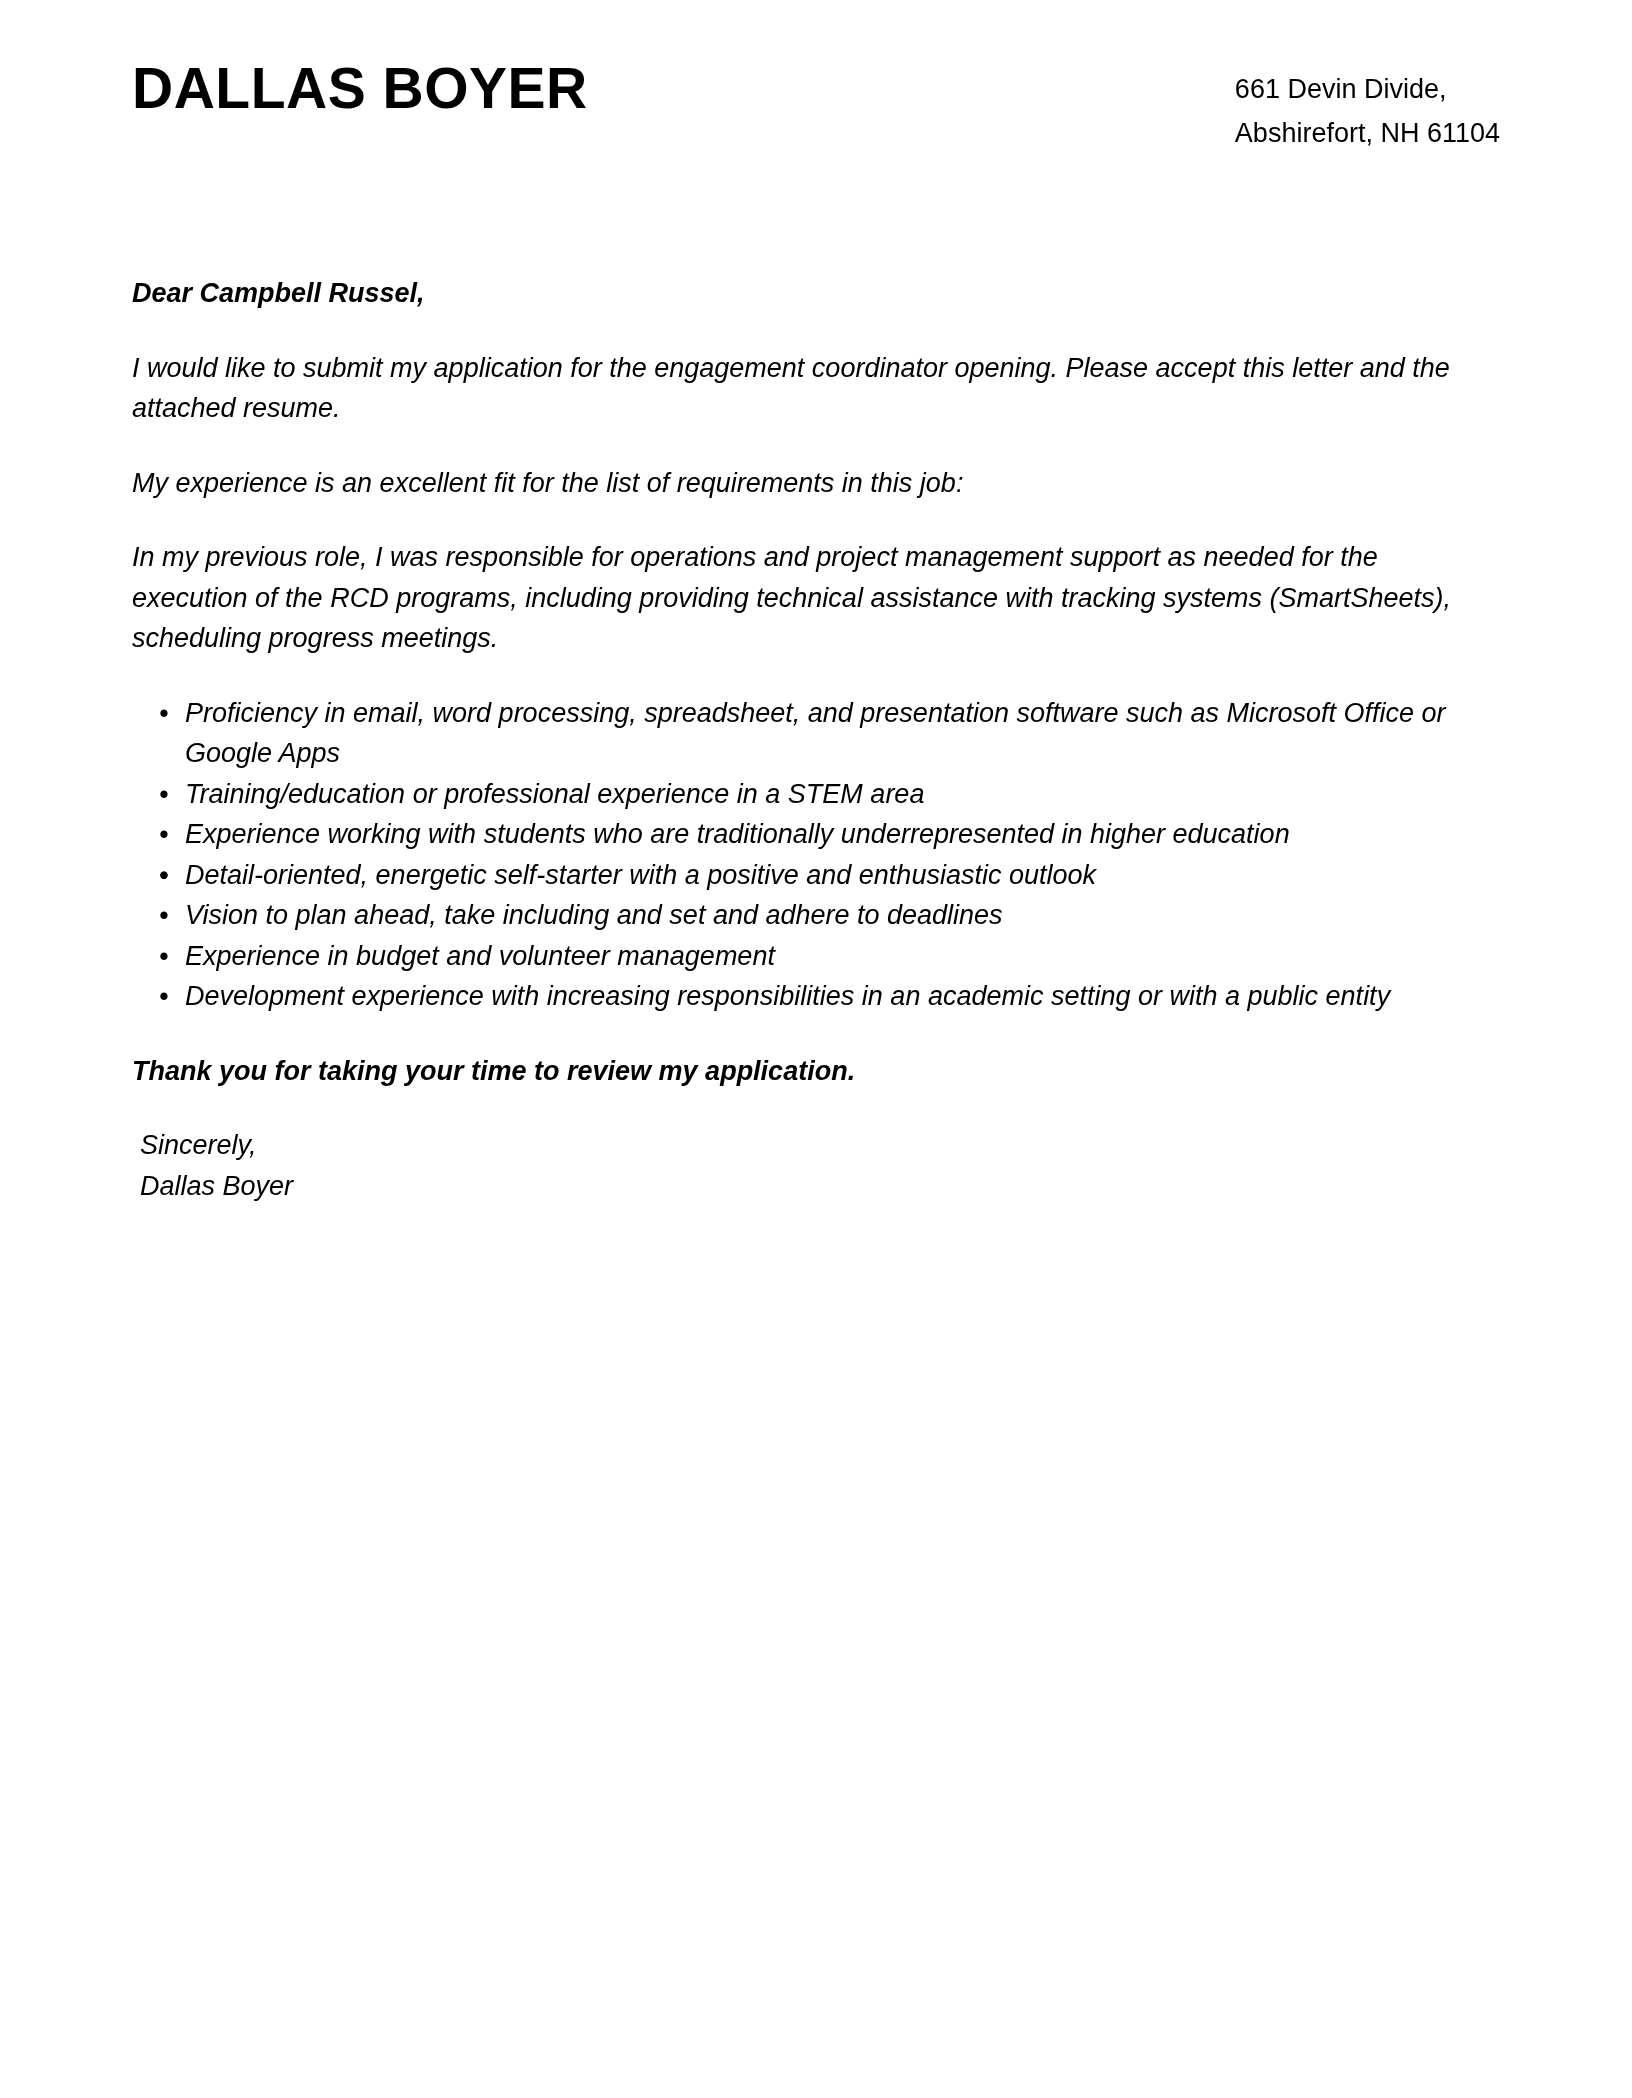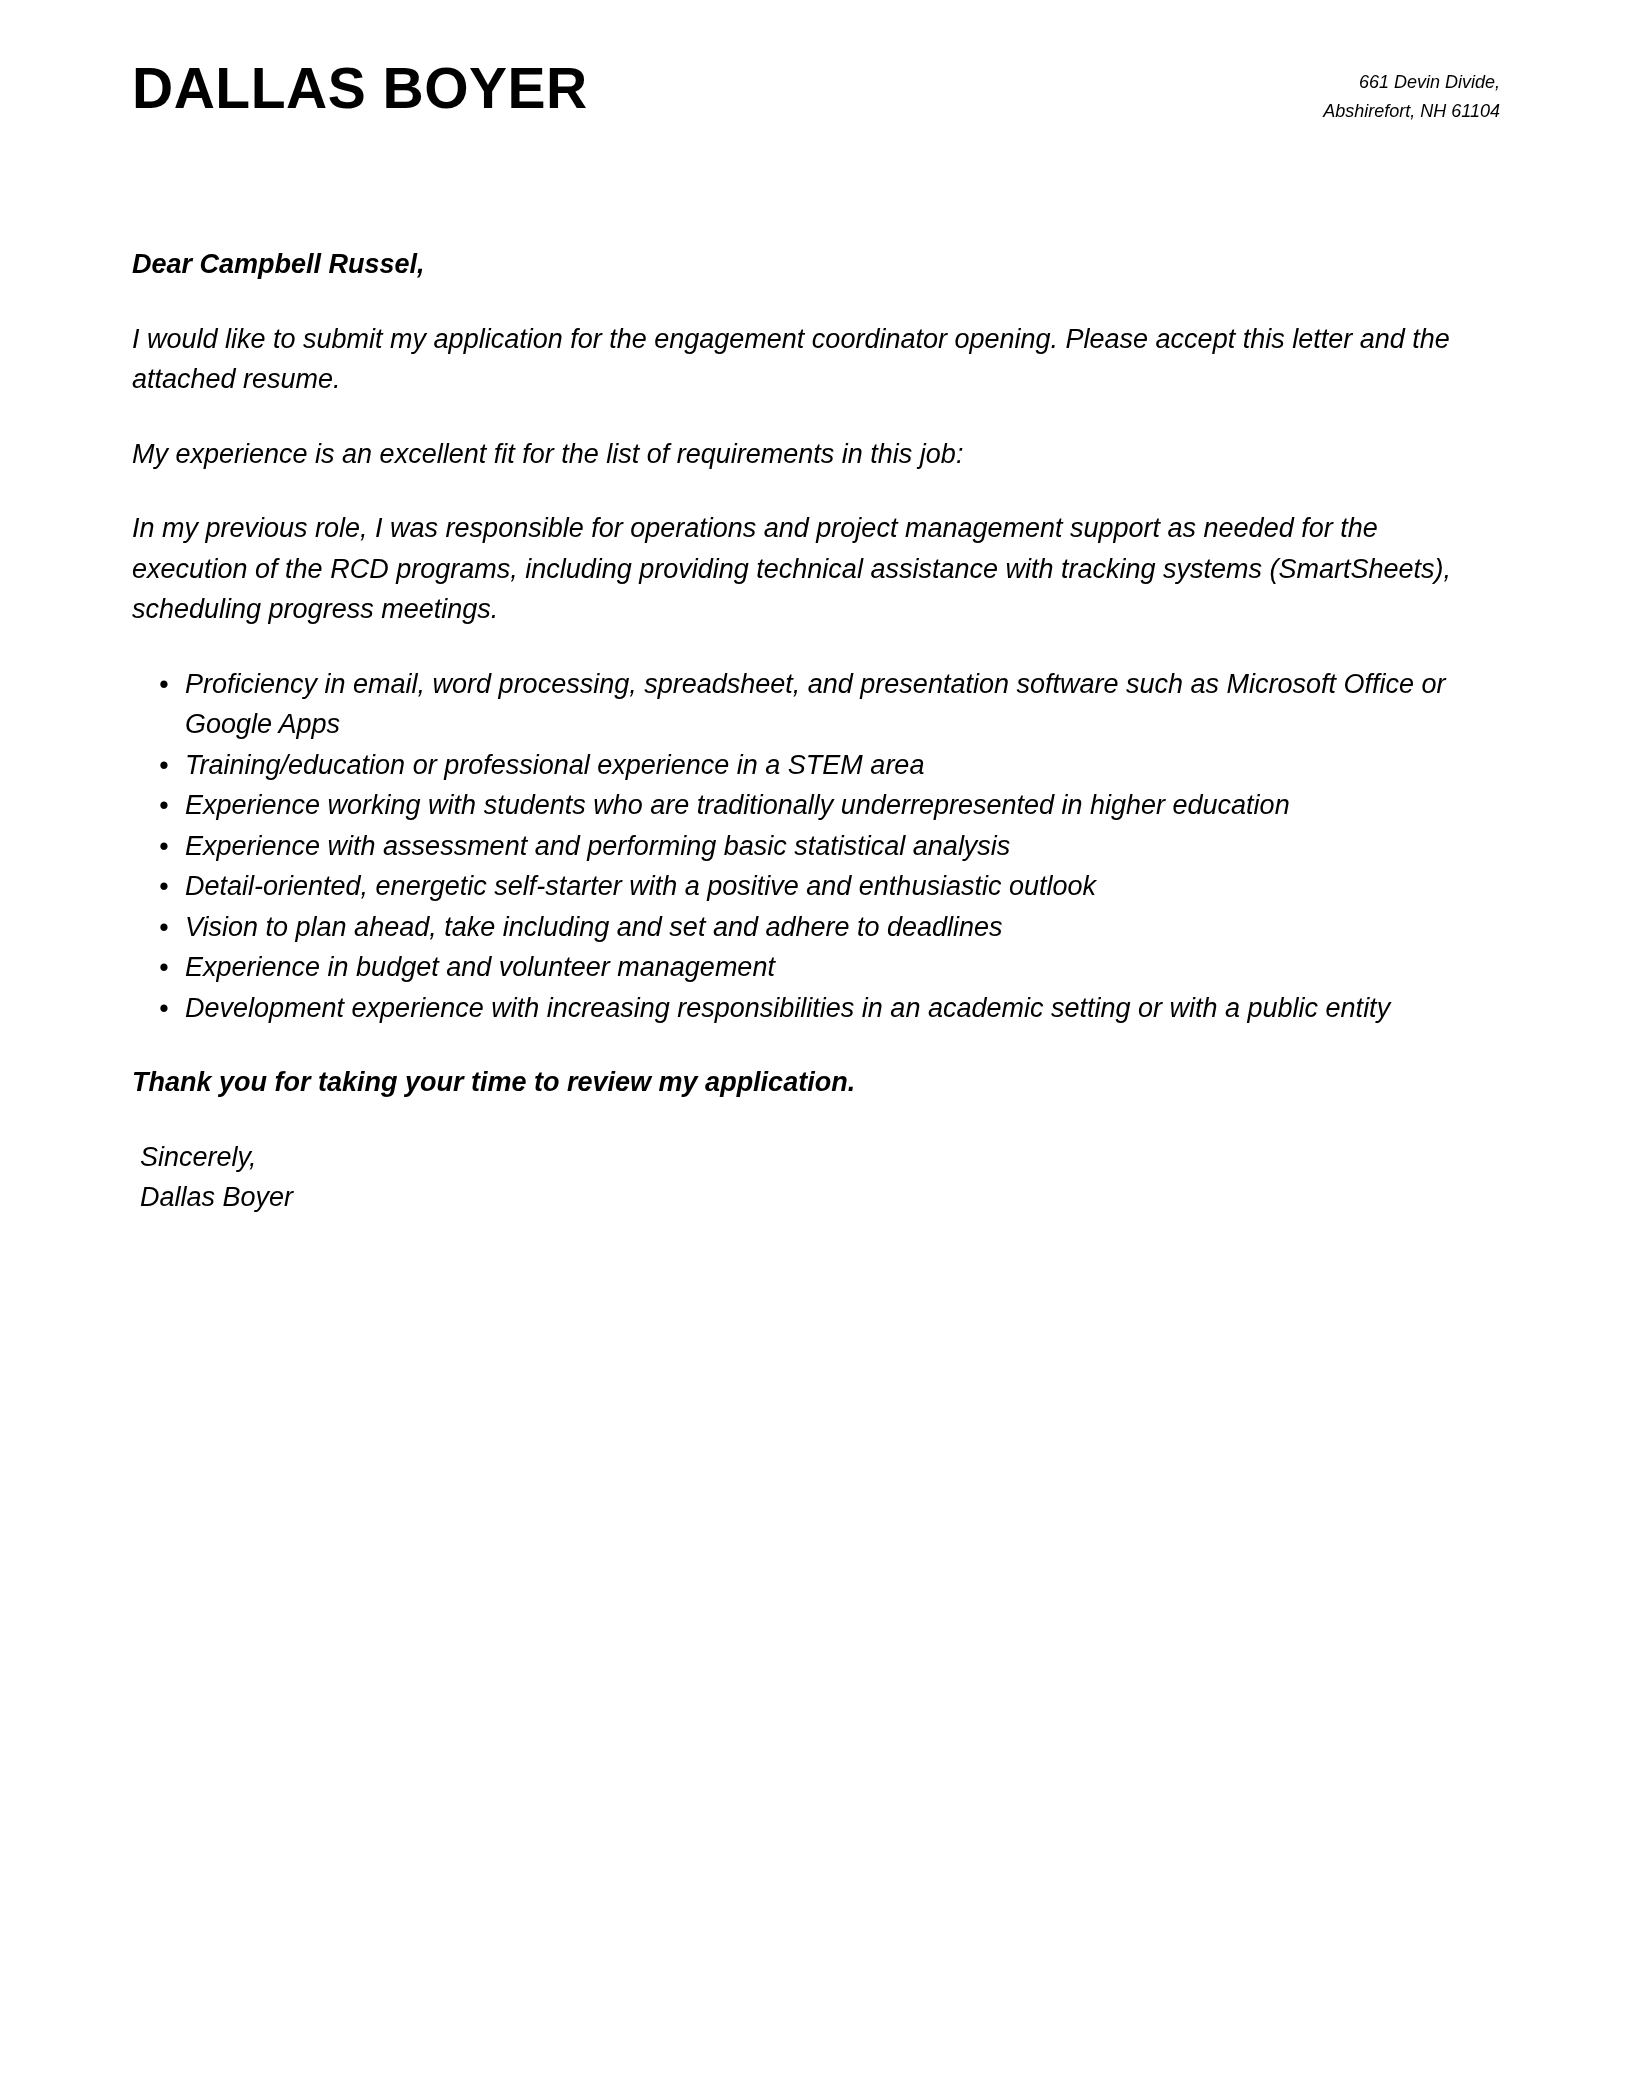--- a/index.html
+++ b/index.html
@@ -42,25 +42,24 @@
     font-size: 57px;
     font-weight: bold;
     letter-spacing: 0.5px;
     line-height: 1.15;
     white-space: nowrap;
     margin: 0;
   }
 
   .address-block {
     flex: 0 0 auto;
-    text-align: right;
+    text-align: left;
     padding-top: 12px;
-    font-size: 18px;
+    font-size: 27px;
     line-height: 1.62;
-    font-style: italic;
   }
 
   .address-line {
     display: block;
     white-space: nowrap;
   }
 
   
   .letter-body {
     padding-top: 118px;
@@ -148,21 +147,20 @@
       <li class="requirement-item">
         <span class="bullet-marker">•</span>
         <span>Training/education or professional experience in a STEM area</span>
       </li>
       <li class="requirement-item">
         <span class="bullet-marker">•</span>
         <span>Experience working with students who are traditionally underrepresented in higher education</span>
       </li>
       <li class="requirement-item">
         <span class="bullet-marker">•</span>
-        <span>Experience with assessment and performing basic statistical analysis</span>
       </li>
       <li class="requirement-item">
         <span class="bullet-marker">•</span>
         <span>Detail-oriented, energetic self-starter with a positive and enthusiastic outlook</span>
       </li>
       <li class="requirement-item">
         <span class="bullet-marker">•</span>
         <span>Vision to plan ahead, take including and set and adhere to deadlines</span>
       </li>
       <li class="requirement-item">

